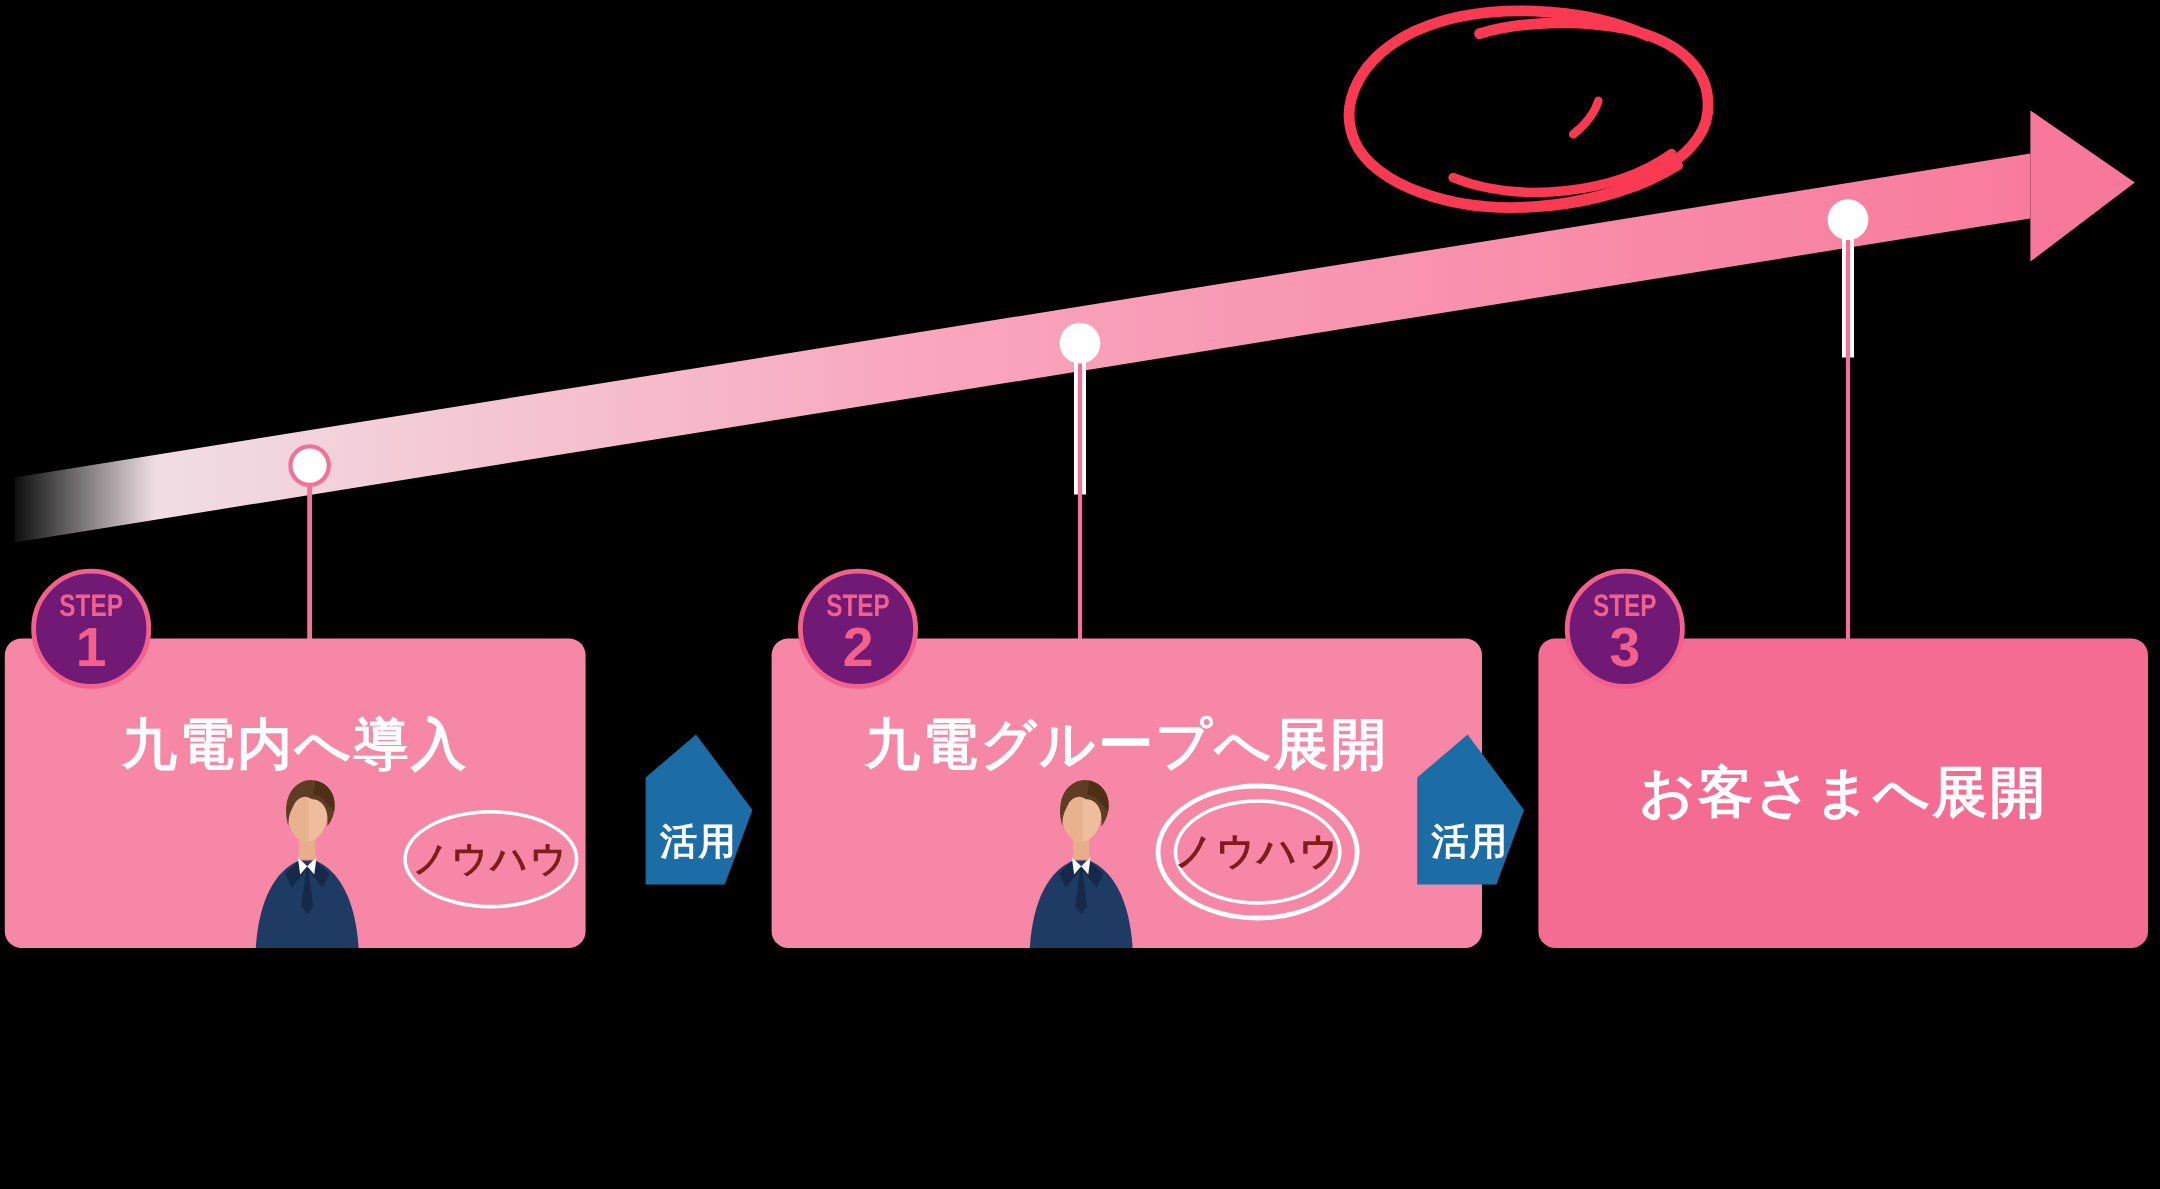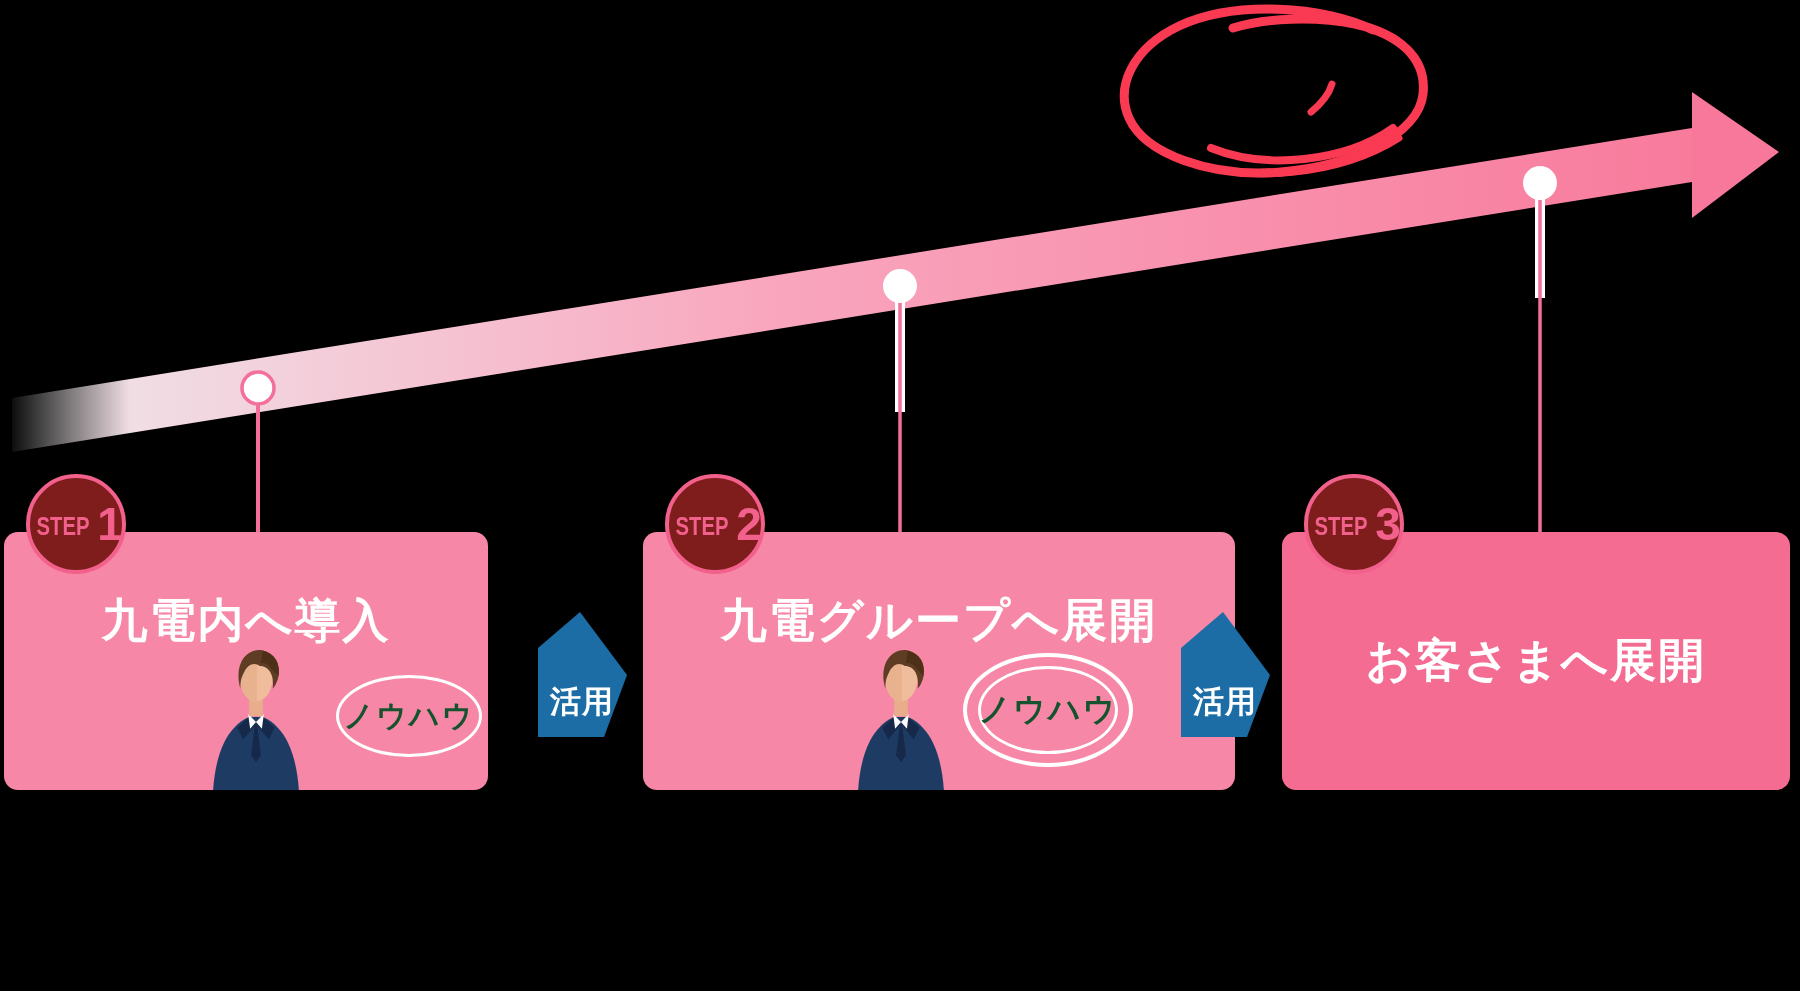--- a/index.html
+++ b/index.html
@@ -17,39 +17,39 @@
   .step-box.box-2{left:643px;width:592px;}
   .step-box.box-3{left:1282px;width:508px;background:var(--box3-pink,#F56C92);font-family:Liberation Mono, monospace;}
   .box-title{
     position:absolute;left:0;right:0;top:58px;text-align:center;
     color:#fff;font-size:46px;font-weight:700;letter-spacing:2px;white-space:nowrap;
   }
   .step-box.box-3 .box-title{top:50%;transform:translateY(-50%);}
   
   .badge{
     position:absolute;top:474px;width:100px;height:100px;border-radius:50%;
-    background:#7f1d1d;border:4px solid var(--accent-pink,#F2608C);box-sizing:border-box;
-    display:flex;flex-direction:row;align-items:center;justify-content:center;z-index:6;
+    background:#701a75;border:4px solid var(--accent-pink,#F2608C);box-sizing:border-box;
+    display:flex;flex-direction:column;align-items:center;justify-content:center;z-index:6;
   }
   .badge.b1{left:26px;}
   .badge.b2{left:665px;}
   .badge.b3{left:1304px;}
   .badge-step{
     color:var(--accent-pink,#F2608C);font-weight:700;font-size:26px;line-height:26px;
     transform:scaleX(0.78);letter-spacing:0px;margin-top:4px;
   }
   .badge-num{
     color:var(--accent-pink,#F2608C);font-weight:700;font-size:46px;line-height:44px;
   }
   
   .knowhow{
     position:absolute;border:3px solid #fff;border-radius:50%;
     display:flex;align-items:center;justify-content:center;box-sizing:border-box;
   }
-  .knowhow .tag-text{color:#14532d;font-weight:700;font-size:30px;letter-spacing:2px;white-space:nowrap;}
+  .knowhow .tag-text{color:#7f1d1d;font-weight:700;font-size:30px;letter-spacing:2px;white-space:nowrap;}
   .knowhow.single{left:332px;top:143px;width:146px;height:82px;}
   .knowhow.outer{left:320px;top:121px;width:170px;height:114px;border-width:4px;}
   .knowhow.inner{position:static;width:140px;height:88px;border-width:3px;}
   .knowhow.inner .tag-text{font-size:32px;}
   
   .man{position:absolute;width:98px;height:152px;}
   .man.m1{left:203px;top:112px;}
   .man.m2{left:209px;top:112px;}
   
   .connector{position:absolute;top:610px;width:92px;height:128px;}

